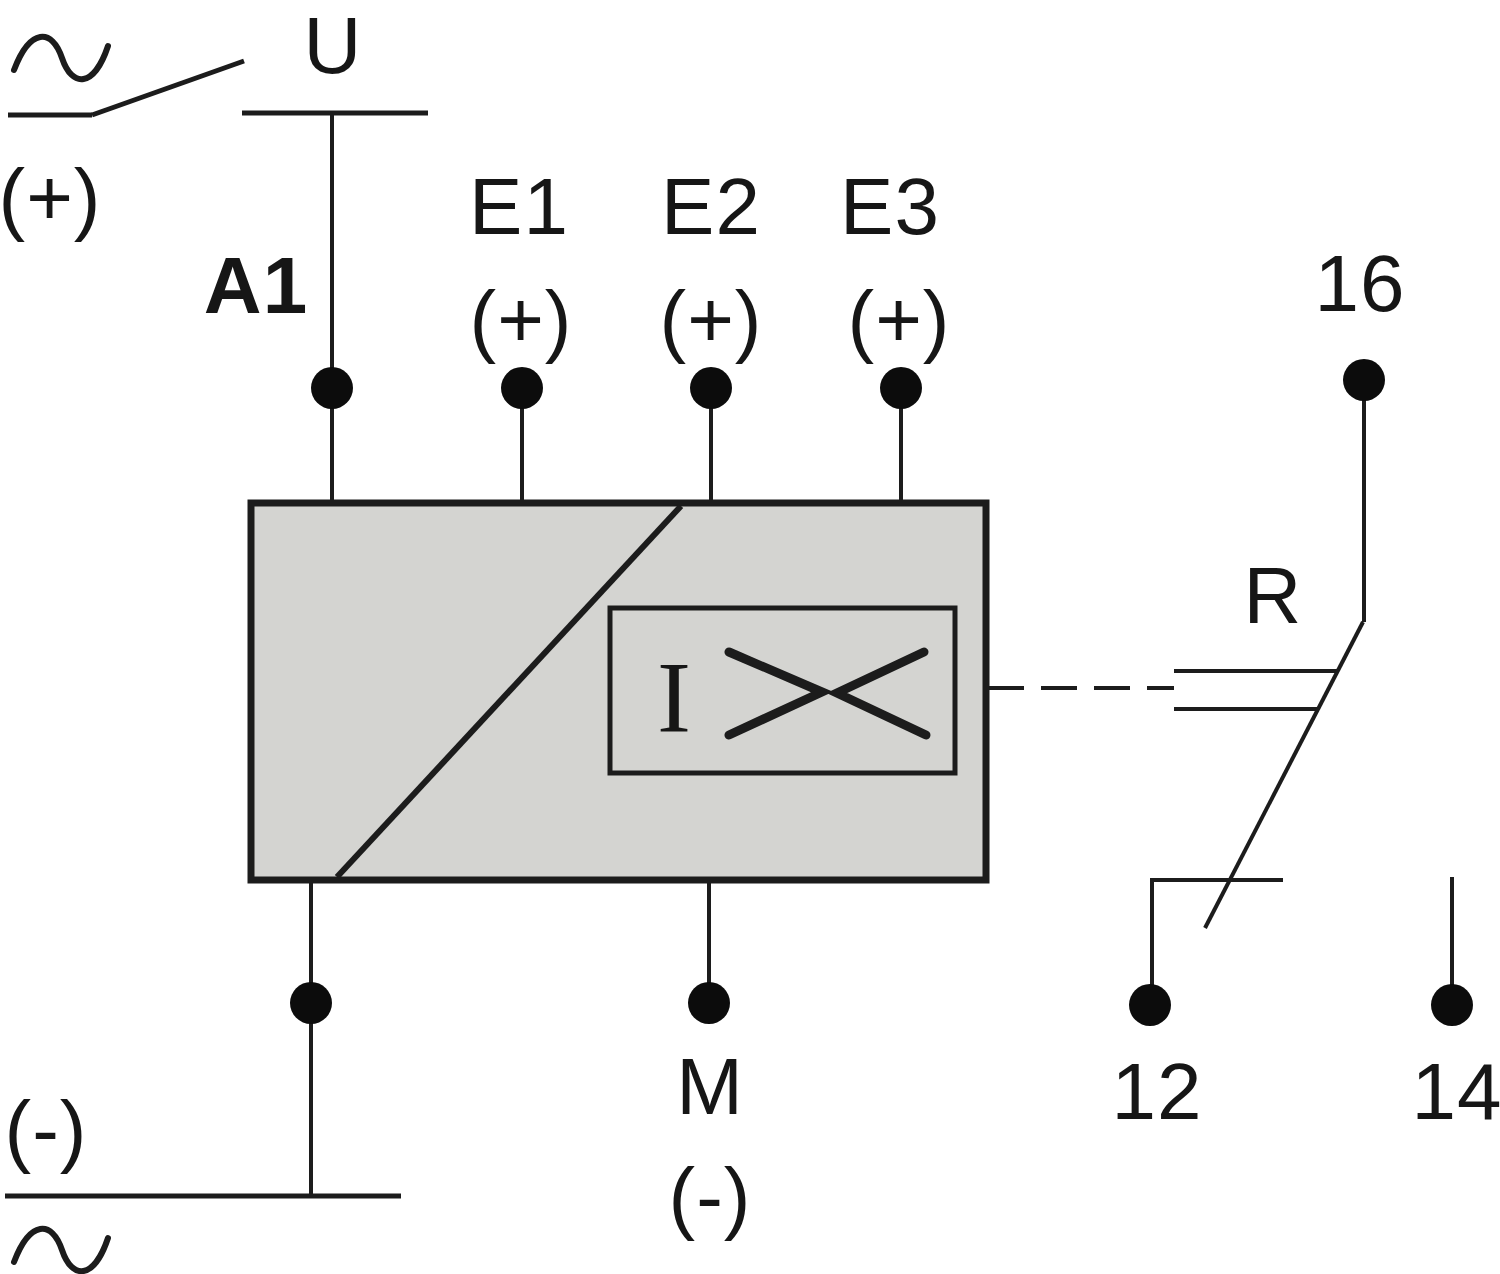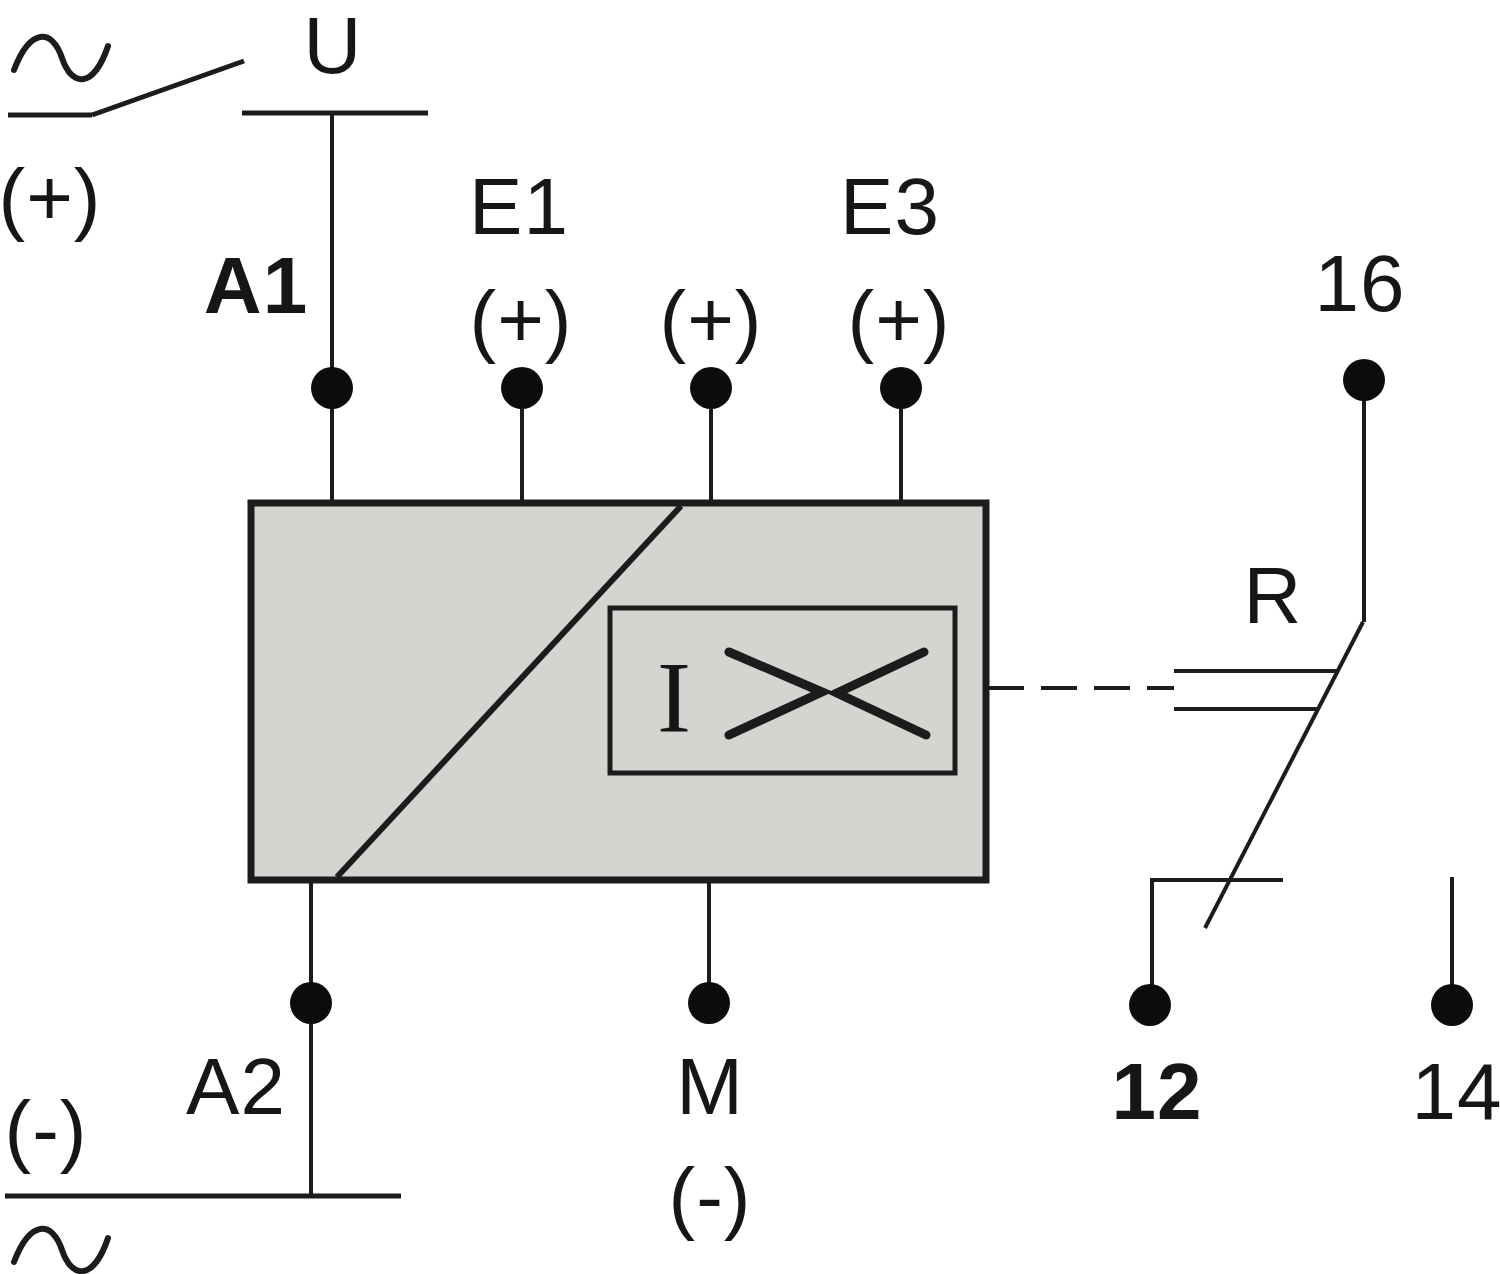--- a/index.html
+++ b/index.html
@@ -140,29 +140,29 @@
     <circle class="term" cx="1150" cy="1005" r="21"></circle>
     <circle class="term" cx="1452" cy="1005" r="21"></circle>
   </svg>
 
   <div class="lbl" style="left:333px; top:46px;">U</div>
   <div class="lbl" style="left:50px; top:198px;">(+)</div>
   <div class="lbl" style="left:256px; top:286px;font-weight:bold;">A1</div>
 
   <div class="lbl" style="left:519px; top:207px;">E1</div>
   <div class="lbl" style="left:521px; top:320px;">(+)</div>
+  <div class="lbl" style="left:711px; top:207px;">E2</div>
   <div class="lbl" style="left:711px; top:320px;">(+)</div>
   <div class="lbl" style="left:890px; top:207px;">E3</div>
   <div class="lbl" style="left:899px; top:320px;">(+)</div>
 
   <div class="lbl" style="left:1360px; top:284px;">16</div>
   <div class="lbl" style="left:1273px; top:596px;">R</div>
 
   <div class="lbl serif" style="left:674px; top:698px;">I</div>
 
-  <div class="lbl" style="left:236px; top:1087px;">A2</div>
   <div class="lbl" style="left:46px; top:1130px;">(-)</div>
   <div class="lbl" style="left:710px; top:1087px;">M</div>
   <div class="lbl" style="left:710px; top:1197px;">(-)</div>
-  <div class="lbl" style="left:1157px; top:1092px;font-weight:bold;">12</div>
+  <div class="lbl" style="left:1157px; top:1092px;">12</div>
   <div class="lbl" style="left:1457px; top:1092px;">14</div>
 
 </div>
 
 </body></html>

